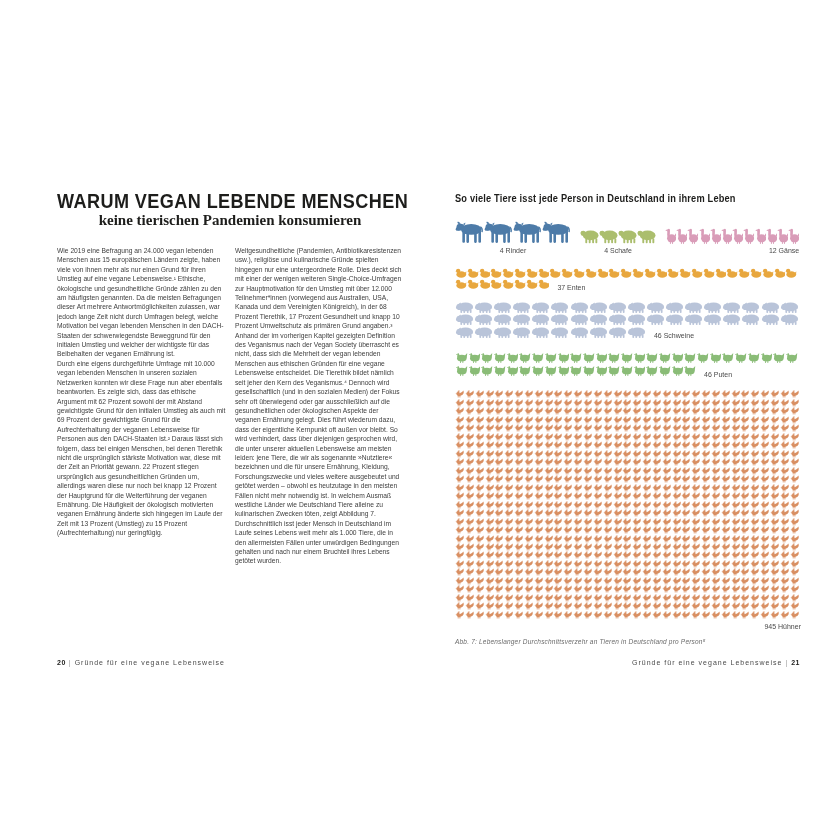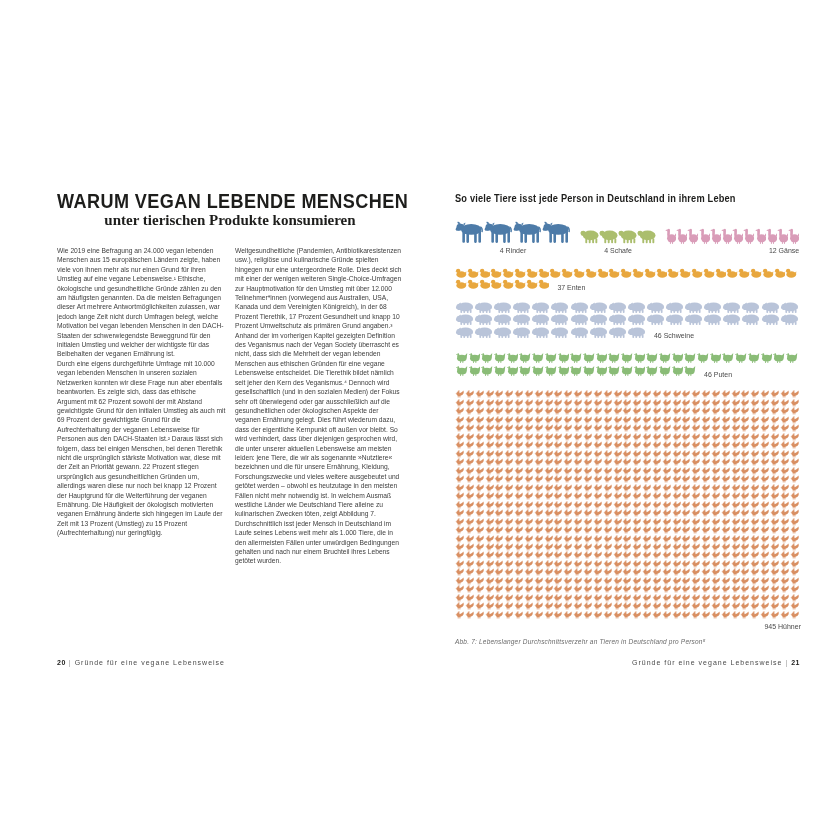--- a/index.html
+++ b/index.html
@@ -115,21 +115,21 @@
   <symbol id="chicken-icon" viewBox="0 0 12 11">
     <path fill="currentColor" d="M3.3 1.9 Q3 0.7 3.7 0.3 L4.3 1.2 L5 0.3 Q5.8 0.8 5.4 1.9 Z"></path>
     <path fill="currentColor" d="M1 3.9 L0 4.5 L1.2 5.1 Z"></path>
     <path fill="currentColor" d="M1 4 L2.5 3 Q2.6 1.9 3.9 1.7 Q5.3 1.6 5.5 3 Q5.6 3.7 5.2 4.2 Q7.1 4 8.7 2.6 L10.9 0.8 Q11.8 4.2 9.9 6.2 Q8.5 7.6 6.7 7.8 L6.5 10.2 H5.5 L5.3 8 H4.3 L4.1 10.2 H3.1 L3.1 7.6 Q1.3 6.8 1.3 4.9 Z"></path>
   </symbol>
 </svg>
 
 <div class="spread">
 
   <div class="headline">WARUM VEGAN LEBENDE MENSCHEN</div>
-  <div class="subtitle">unter tierischen Produkte konsumieren</div>
+  <div class="subtitle">keine tierischen Pandemien konsumieren</div>
 
   <div class="columns">
     <div class="col">
       <p>Wie 2019 eine Befragung an 24.000 vegan lebenden Menschen aus 15 europäischen Ländern zeigte, haben viele von ihnen mehr als nur einen Grund für ihren Umstieg auf eine vegane Lebensweise.¹ Ethische, ökologische und gesundheitliche Gründe zählen zu den am häufigsten genannten. Da die meisten Befragungen dieser Art mehrere Antwortmöglichkeiten zulassen, war jedoch lange Zeit nicht durch Umfragen belegt, welche Motivation bei vegan lebenden Menschen in den DACH-Staaten der schwerwiegendste Beweggrund für den initialen Umstieg und welcher der wichtigste für das Beibehalten der veganen Ernährung ist.</p>
       <p>Durch eine eigens durchgeführte Umfrage mit 10.000 vegan lebenden Menschen in unseren sozialen Netzwerken konnten wir diese Frage nun aber ebenfalls beantworten. Es zeigte sich, dass das ethische Argument mit 62 Prozent sowohl der mit Abstand gewichtigste Grund für den initialen Umstieg als auch mit 69 Prozent der gewichtigste Grund für die Aufrechterhaltung der veganen Lebensweise für Personen aus den DACH-Staaten ist.² Daraus lässt sich folgern, dass bei einigen Menschen, bei denen Tierethik nicht die ursprünglich stärkste Motivation war, diese mit der Zeit an Priorität gewann. 22 Prozent stiegen ursprünglich aus gesundheitlichen Gründen um, allerdings waren diese nur noch bei knapp 12 Prozent der Hauptgrund für die Weiterführung der veganen Ernährung. Die Häufigkeit der ökologisch motivierten veganen Ernährung änderte sich hingegen im Laufe der Zeit mit 13 Prozent (Umstieg) zu 15 Prozent (Aufrechterhaltung) nur geringfügig.</p>
     </div>
     <div class="col">
       <p>Weltgesundheitliche (Pandemien, Antibiotikaresistenzen usw.), religiöse und kulinarische Gründe spielten hingegen nur eine untergeordnete Rolle. Dies deckt sich mit einer der wenigen weiteren Single-Choice-Umfragen zur Hauptmotivation für den Umstieg mit über 12.000 Teilnehmer*innen (vorwiegend aus Australien, USA, Kanada und dem Vereinigten Königreich), in der 68 Prozent Tierethik, 17 Prozent Gesundheit und knapp 10 Prozent Umweltschutz als primären Grund angaben.³ Anhand der im vorherigen Kapitel gezeigten Definition des Veganismus nach der Vegan Society überrascht es nicht, dass sich die Mehrheit der vegan lebenden Menschen aus ethischen Gründen für eine vegane Lebensweise entscheidet. Die Tierethik bildet nämlich seit jeher den Kern des Veganismus.⁴ Dennoch wird gesellschaftlich (und in den sozialen Medien) der Fokus sehr oft überwiegend oder gar ausschließlich auf die gesundheitlichen oder ökologischen Aspekte der veganen Ernährung gelegt. Dies führt wiederum dazu, dass der eigentliche Kernpunkt oft außen vor bleibt. So wird verhindert, dass über diejenigen gesprochen wird, die unter unserer aktuellen Lebensweise am meisten leiden: jene Tiere, die wir als sogenannte »Nutztiere« bezeichnen und die für unsere Ernährung, Kleidung, Forschungszwecke und vieles weitere ausgebeutet und getötet werden – obwohl es heutzutage in den meisten Fällen nicht mehr notwendig ist. In welchem Ausmaß westliche Länder wie Deutschland Tiere alleine zu kulinarischen Zwecken töten, zeigt Abbildung 7. Durchschnittlich isst jeder Mensch in Deutschland im Laufe seines Lebens weit mehr als 1.000 Tiere, die in den allermeisten Fällen unter unwürdigen Bedingungen gehalten und nach nur einem Bruchteil ihres Lebens getötet wurden.</p>
     </div>
   </div>

